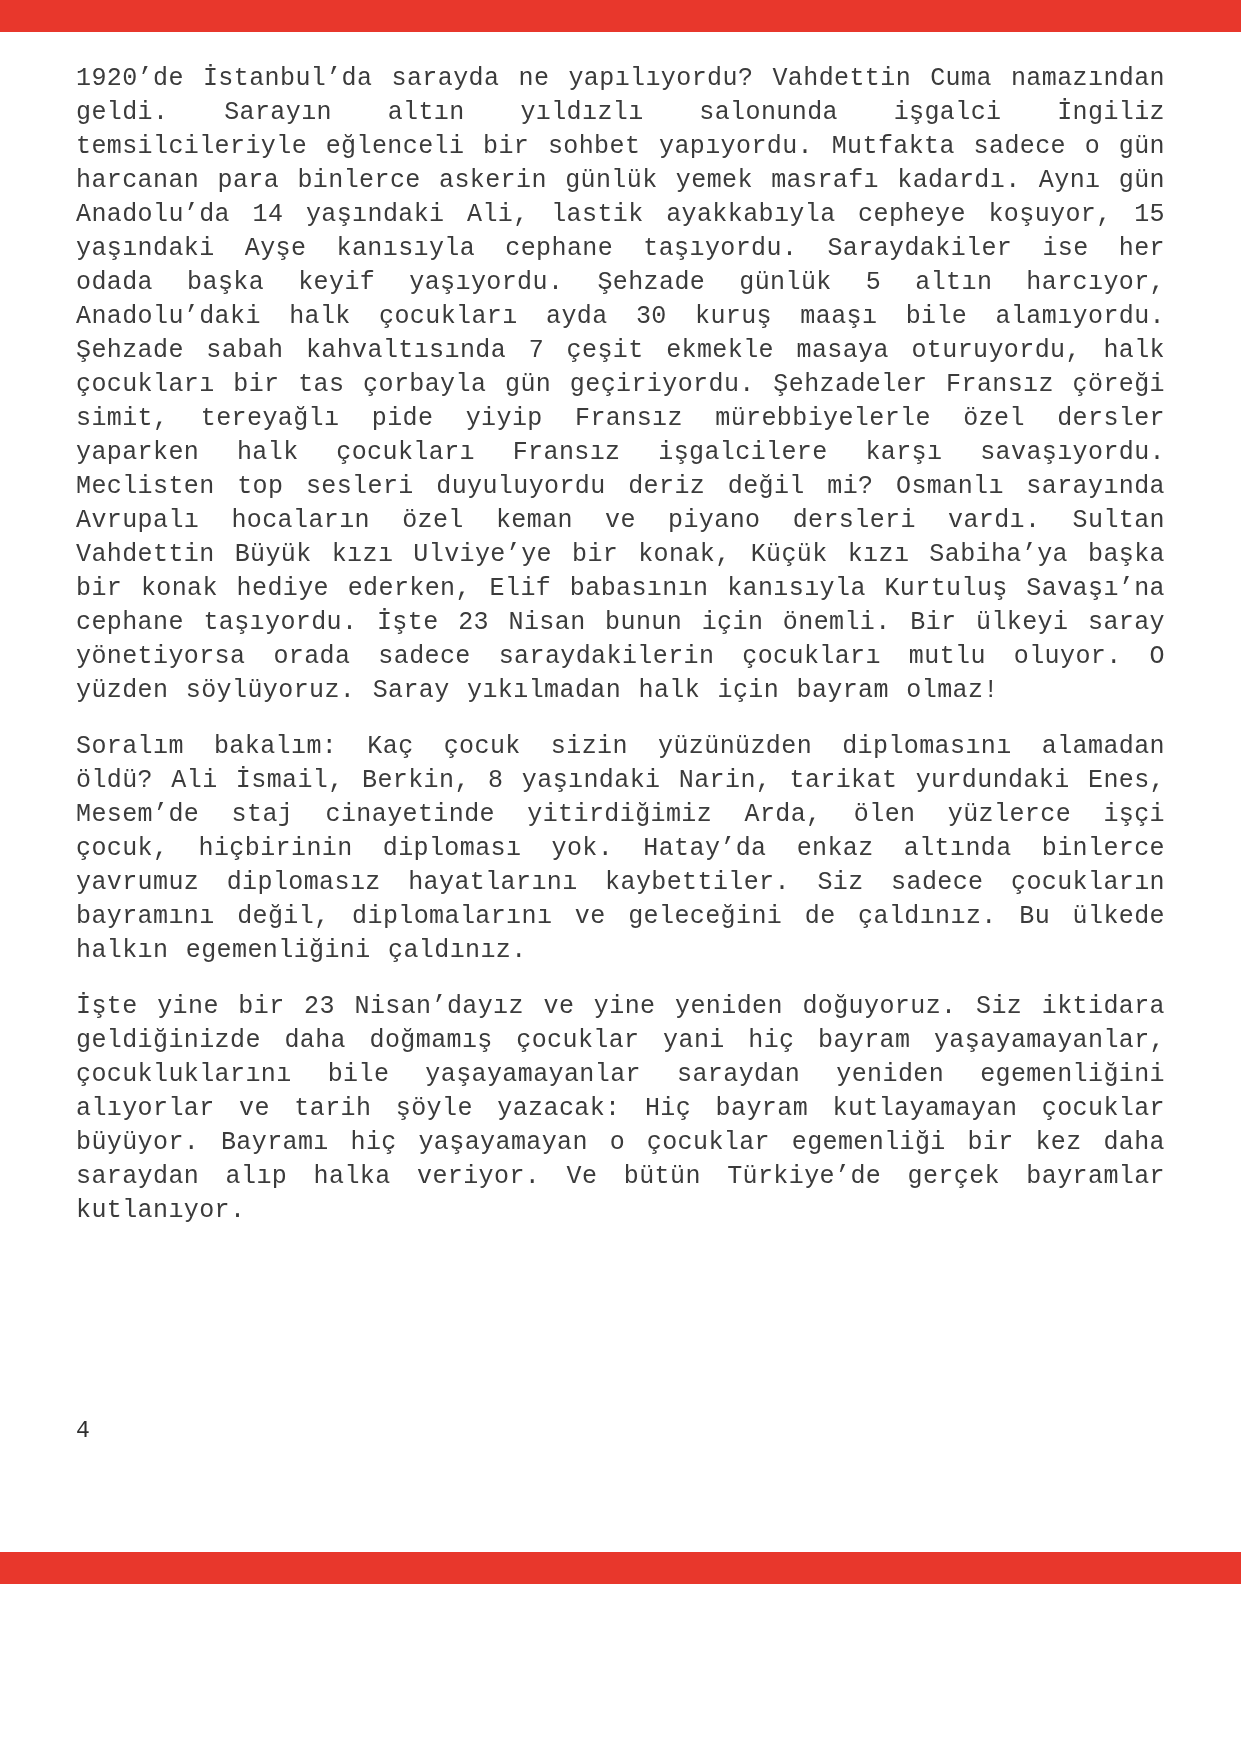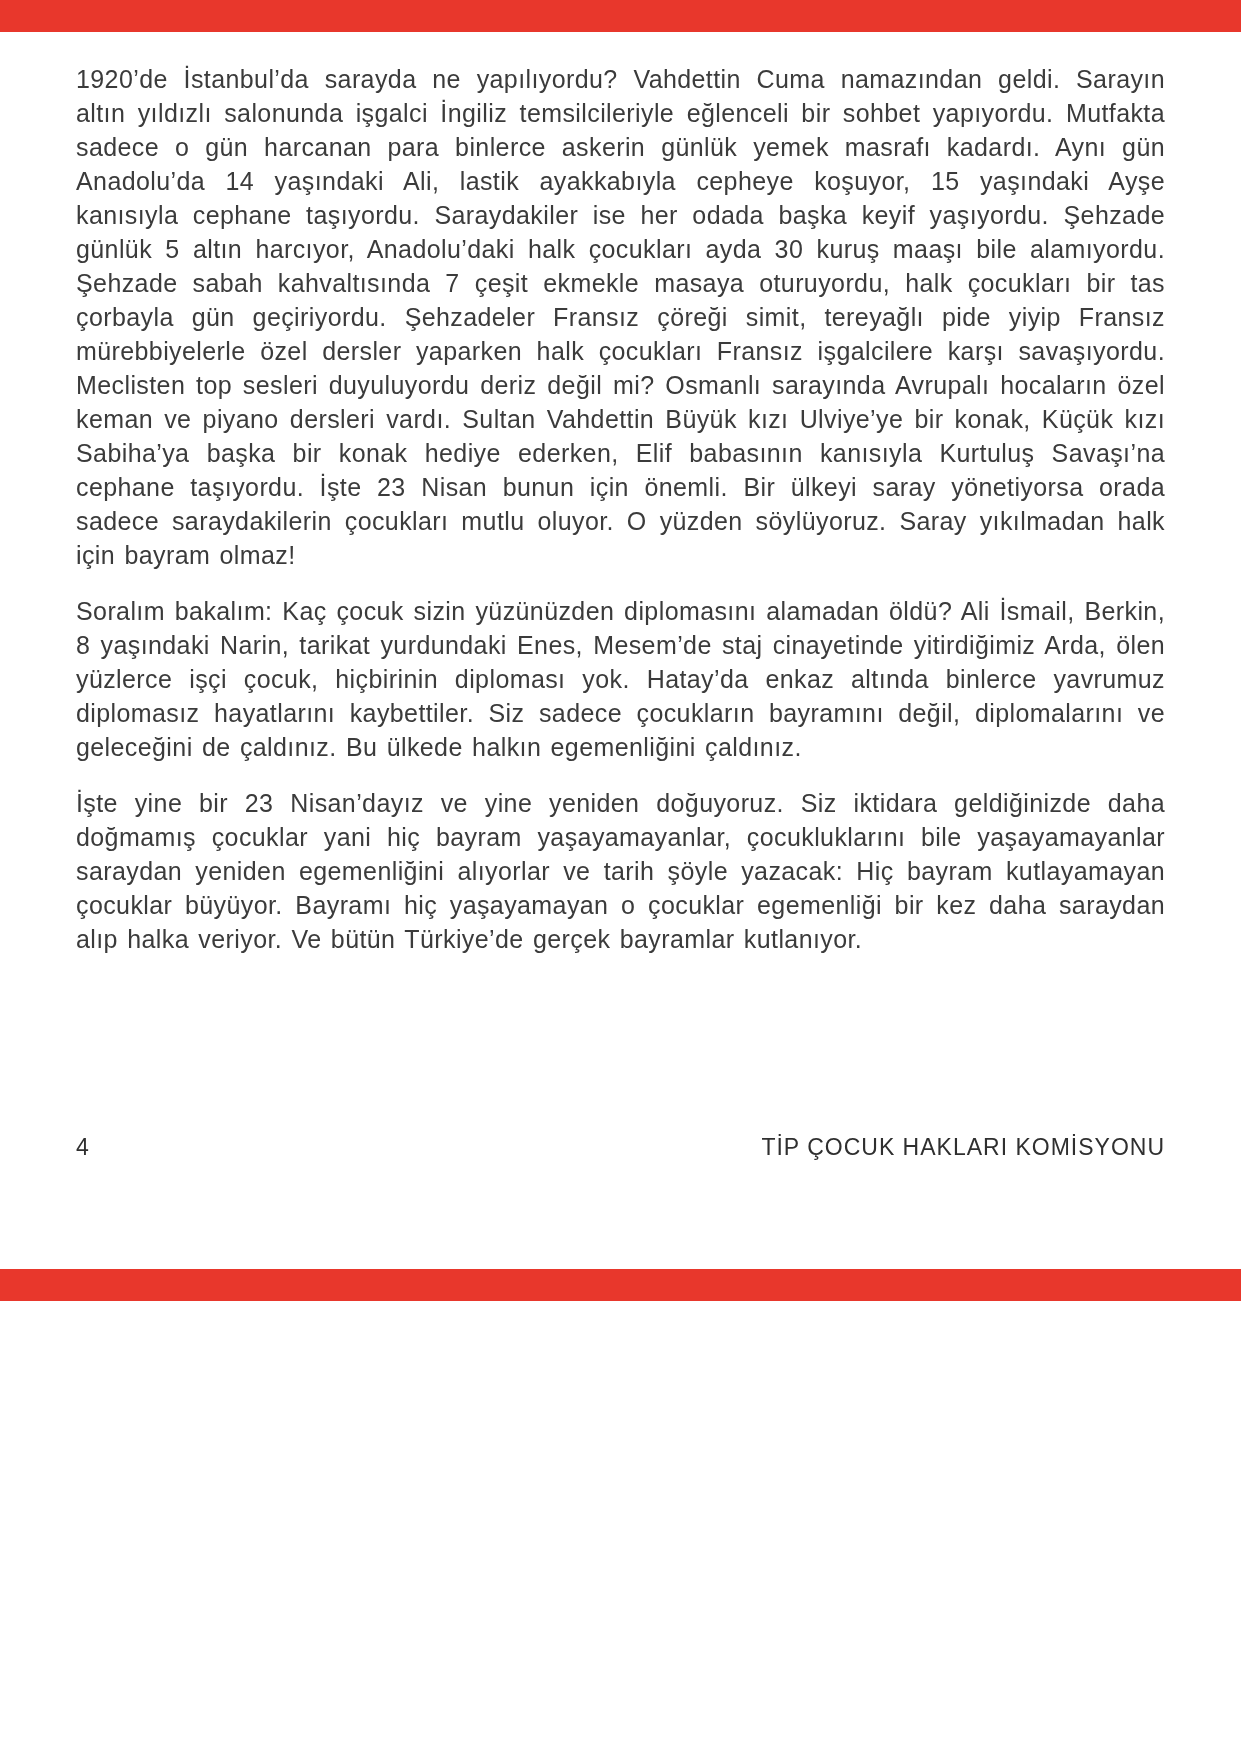--- a/index.html
+++ b/index.html
@@ -3,24 +3,24 @@
 <meta charset="utf-8">
 <style>
   html, body {
     margin: 0;
     padding: 0;
     background: #ffffff;
   }
   .page {
     position: relative;
     width: 1241px;
-    height: 1301px;
+    height: 1584px;
     background: #ffffff;
     overflow: hidden;
-    font-family: Liberation Sans, sans-serif;
+    font-family: Liberation Mono, monospace;
   }
   .accent-bar {
     position: absolute;
     left: 0;
     right: 0;
     height: 32px;
     background: var(--accent, #e8372c);
   }
   .accent-bar.top { top: 0; }
   .accent-bar.bottom { bottom: 0; }
@@ -61,17 +61,16 @@
   <div class="accent-bar top"></div>
 
   <main class="content">
     <p>1920’de İstanbul’da sarayda ne yapılıyordu? Vahdettin Cuma namazından geldi. Sarayın altın yıldızlı salonunda işgalci İngiliz temsilcileriyle eğlenceli bir sohbet yapıyordu. Mutfakta sadece o gün harcanan para binlerce askerin günlük yemek masrafı kadardı. Aynı gün Anadolu’da 14 yaşındaki Ali, lastik ayakkabıyla cepheye koşuyor, 15 yaşındaki Ayşe kanısıyla cephane taşıyordu. Saraydakiler ise her odada başka keyif yaşıyordu. Şehzade günlük 5 altın harcıyor, Anadolu’daki halk çocukları ayda 30 kuruş maaşı bile alamıyordu. Şehzade sabah kahvaltısında 7 çeşit ekmekle masaya oturuyordu, halk çocukları bir tas çorbayla gün geçiriyordu. Şehzadeler Fransız çöreği simit, tereyağlı pide yiyip Fransız mürebbiyelerle özel dersler yaparken halk çocukları Fransız işgalcilere karşı savaşıyordu. Meclisten top sesleri duyuluyordu deriz değil mi? Osmanlı sarayında Avrupalı hocaların özel keman ve piyano dersleri vardı. Sultan Vahdettin Büyük kızı Ulviye’ye bir konak, Küçük kızı Sabiha’ya başka bir konak hediye ederken, Elif babasının kanısıyla Kurtuluş Savaşı’na cephane taşıyordu. İşte 23 Nisan bunun için önemli. Bir ülkeyi saray yönetiyorsa orada sadece saraydakilerin çocukları mutlu oluyor. O yüzden söylüyoruz. Saray yıkılmadan halk için bayram olmaz!</p>
     <p>Soralım bakalım: Kaç çocuk sizin yüzünüzden diplomasını alamadan öldü? Ali İsmail, Berkin, 8 yaşındaki Narin, tarikat yurdundaki Enes, Mesem’de staj cinayetinde yitirdiğimiz Arda, ölen yüzlerce işçi çocuk, hiçbirinin diploması yok. Hatay’da enkaz altında binlerce yavrumuz diplomasız hayatlarını kaybettiler. Siz sadece çocukların bayramını değil, diplomalarını ve geleceğini de çaldınız. Bu ülkede halkın egemenliğini çaldınız.</p>
     <p>İşte yine bir 23 Nisan’dayız ve yine yeniden doğuyoruz. Siz iktidara geldiğinizde daha doğmamış çocuklar yani hiç bayram yaşayamayanlar, çocukluklarını bile yaşayamayanlar saraydan yeniden egemenliğini alıyorlar ve tarih şöyle yazacak: Hiç bayram kutlayamayan çocuklar büyüyor. Bayramı hiç yaşayamayan o çocuklar egemenliği bir kez daha saraydan alıp halka veriyor. Ve bütün Türkiye’de gerçek bayramlar kutlanıyor.</p>
   </main>
 
   <footer class="footer">
     <span class="page-num">4</span>
-    <span class="org">TİP ÇOCUK HAKLARI KOMİSYONU</span>
   </footer>
 
   <div class="accent-bar bottom"></div>
 </div>
 
 </body></html>

